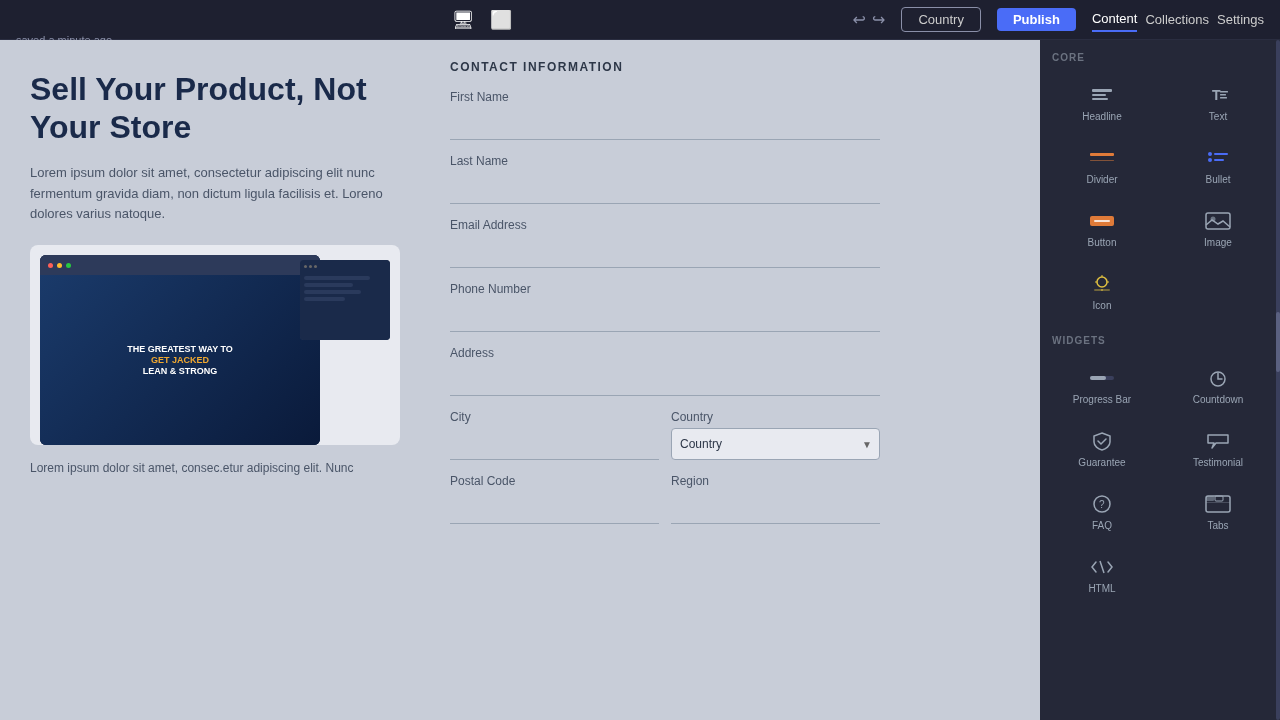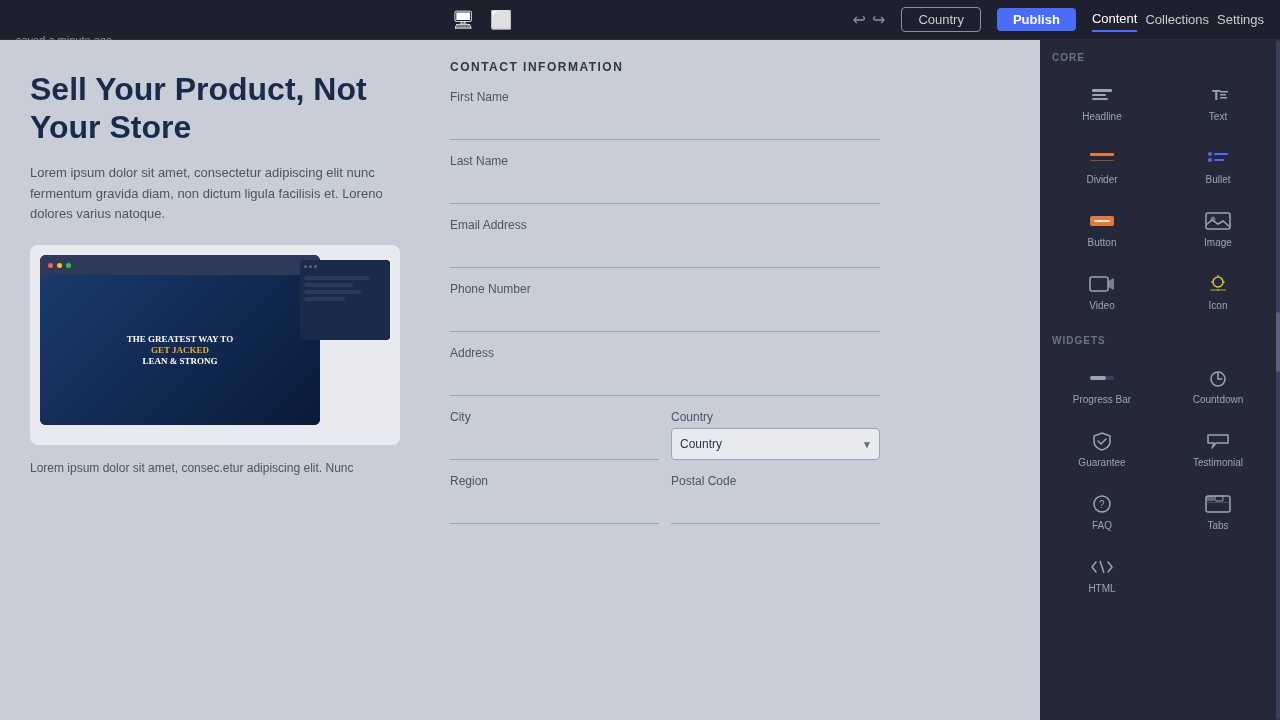--- a/index.html
+++ b/index.html
@@ -140,28 +140,27 @@
       padding: 10px;
       position: relative;
       width: 370px;
       height: 200px;
       overflow: hidden;
     }
     .mockup-screen {
       background: #2a3a5c;
       border-radius: 6px;
       width: 280px;
-      height: 170px;
+      height: 190px;
       position: absolute;
       left: 10px;
       top: 10px;
       display: flex;
       align-items: flex-start;
       justify-content: center;
-      font-family: Liberation Serif, serif;
     }
     .mockup-screen-inner {
       background: #1a2a4a;
       width: 100%;
       height: 100%;
       border-radius: 6px;
       overflow: hidden;
       display: flex;
       flex-direction: column;
     }
@@ -497,25 +496,25 @@
                   <option>United Kingdom</option>
                   <option>Canada</option>
                 </select>
                 <span class="select-arrow">▼</span>
               </div>
             </div>
           </div>
 
           <div class="form-row">
             <div class="form-group">
-              <label class="form-label">Region</label>
+              <label class="form-label">Postal Code</label>
               <input type="text" class="form-input" style="">
             </div>
             <div class="form-group">
-              <label class="form-label">Postal Code</label>
+              <label class="form-label">Region</label>
               <input type="text" class="form-input" style="">
             </div>
           </div>
 
         </div>
       </div>
     </div>
   </div>
 
   <div class="right-panel" style="position: relative;">
@@ -583,29 +582,20 @@
         <div class="widget-icon icon-image">
           <svg width="28" height="20" viewBox="0 0 28 20">
             <rect x="2" y="2" width="24" height="16" rx="2" fill="none" stroke="#9aa5b4" stroke-width="1.5"></rect>
             <circle cx="9" cy="8" r="2.5" fill="#9aa5b4" opacity="0.6"></circle>
             <path d="M2 14 L8 9 L14 13 L19 10 L26 16" stroke="#9aa5b4" stroke-width="1.5" fill="none"></path>
           </svg>
         </div>
         <span class="widget-label">Image</span>
       </div>
 
-      <div class="widget-item">
-        <div class="widget-icon icon-video">
-          <svg width="28" height="20" viewBox="0 0 28 20">
-            <rect x="2" y="3" width="18" height="14" rx="2" fill="none" stroke="#9aa5b4" stroke-width="1.5"></rect>
-            <path d="M20 7 L26 4 L26 16 L20 13 Z" fill="#9aa5b4" opacity="0.7"></path>
-          </svg>
-        </div>
-        <span class="widget-label">Video</span>
-      </div>
 
       <div class="widget-item">
         <div class="widget-icon icon-icon">
           <svg width="28" height="20" viewBox="0 0 28 20">
             <circle cx="14" cy="8" r="5" fill="none" stroke="#e0c040" stroke-width="1.5"></circle>
             <path d="M14 3 L14 1 M14 15 L14 17 M19 8 L21 8 M9 8 L7 8" stroke="#e0c040" stroke-width="1"></path>
             <rect x="6" y="15" width="16" height="2" rx="1" fill="#e0c040" opacity="0.4"></rect>
           </svg>
         </div>
         <span class="widget-label">Icon</span>

